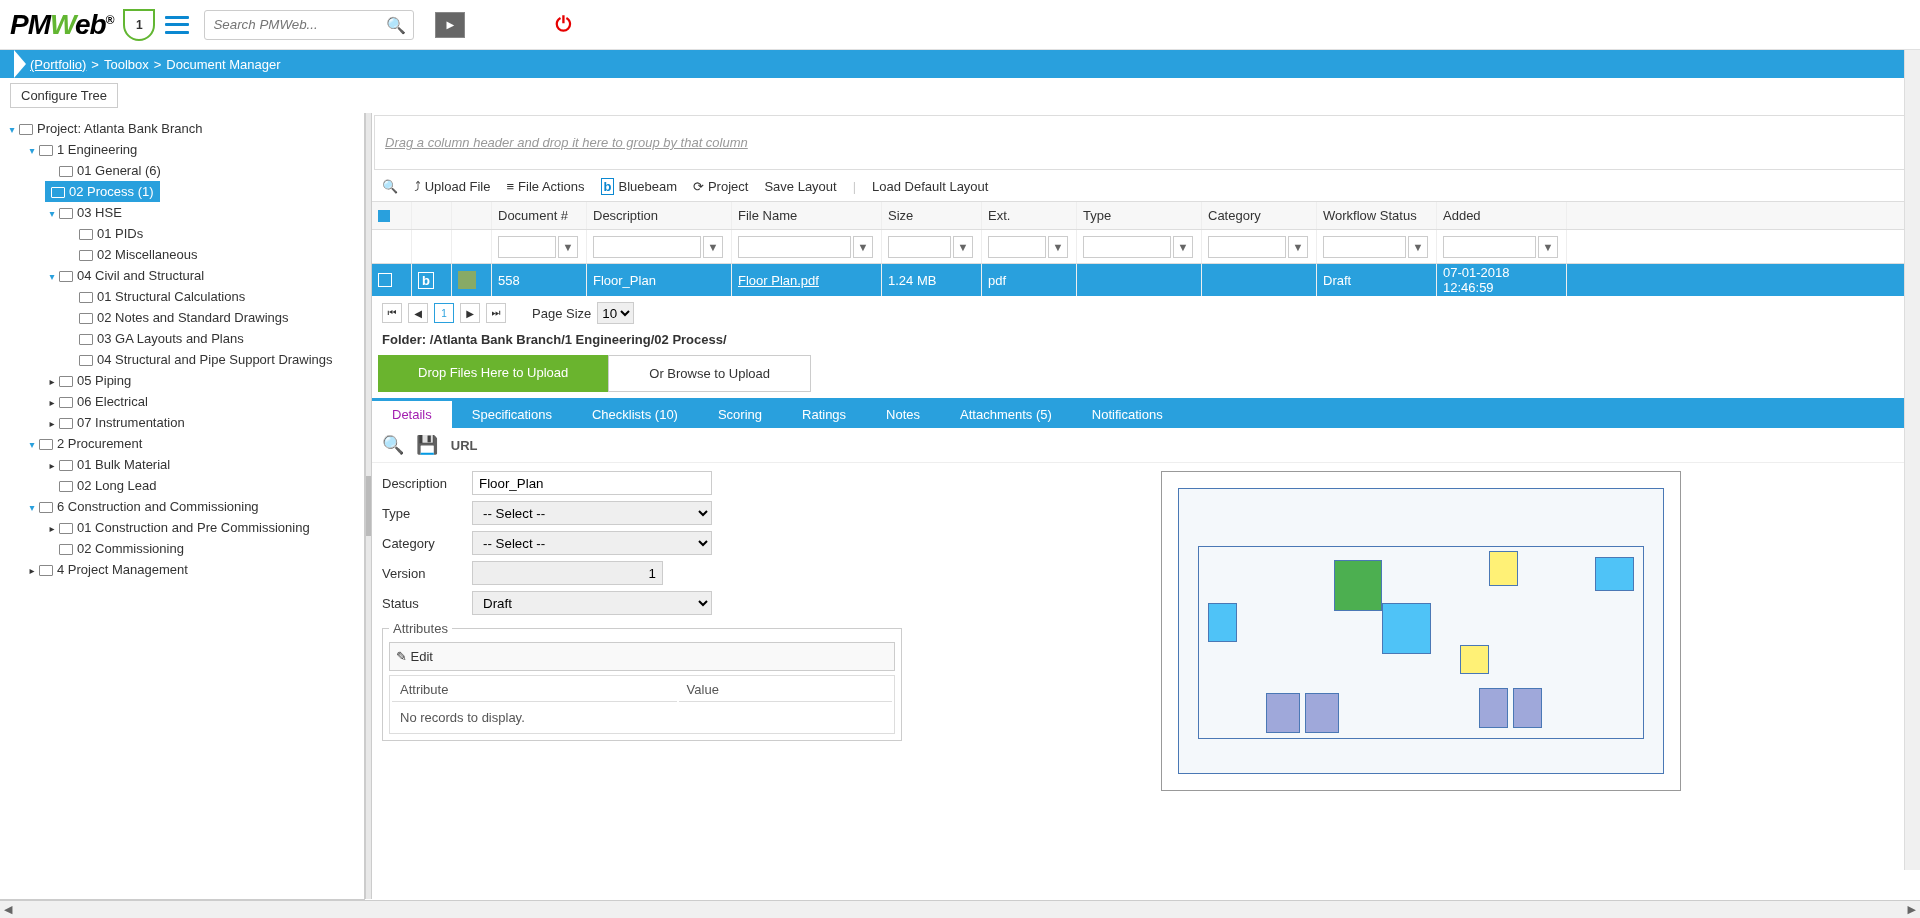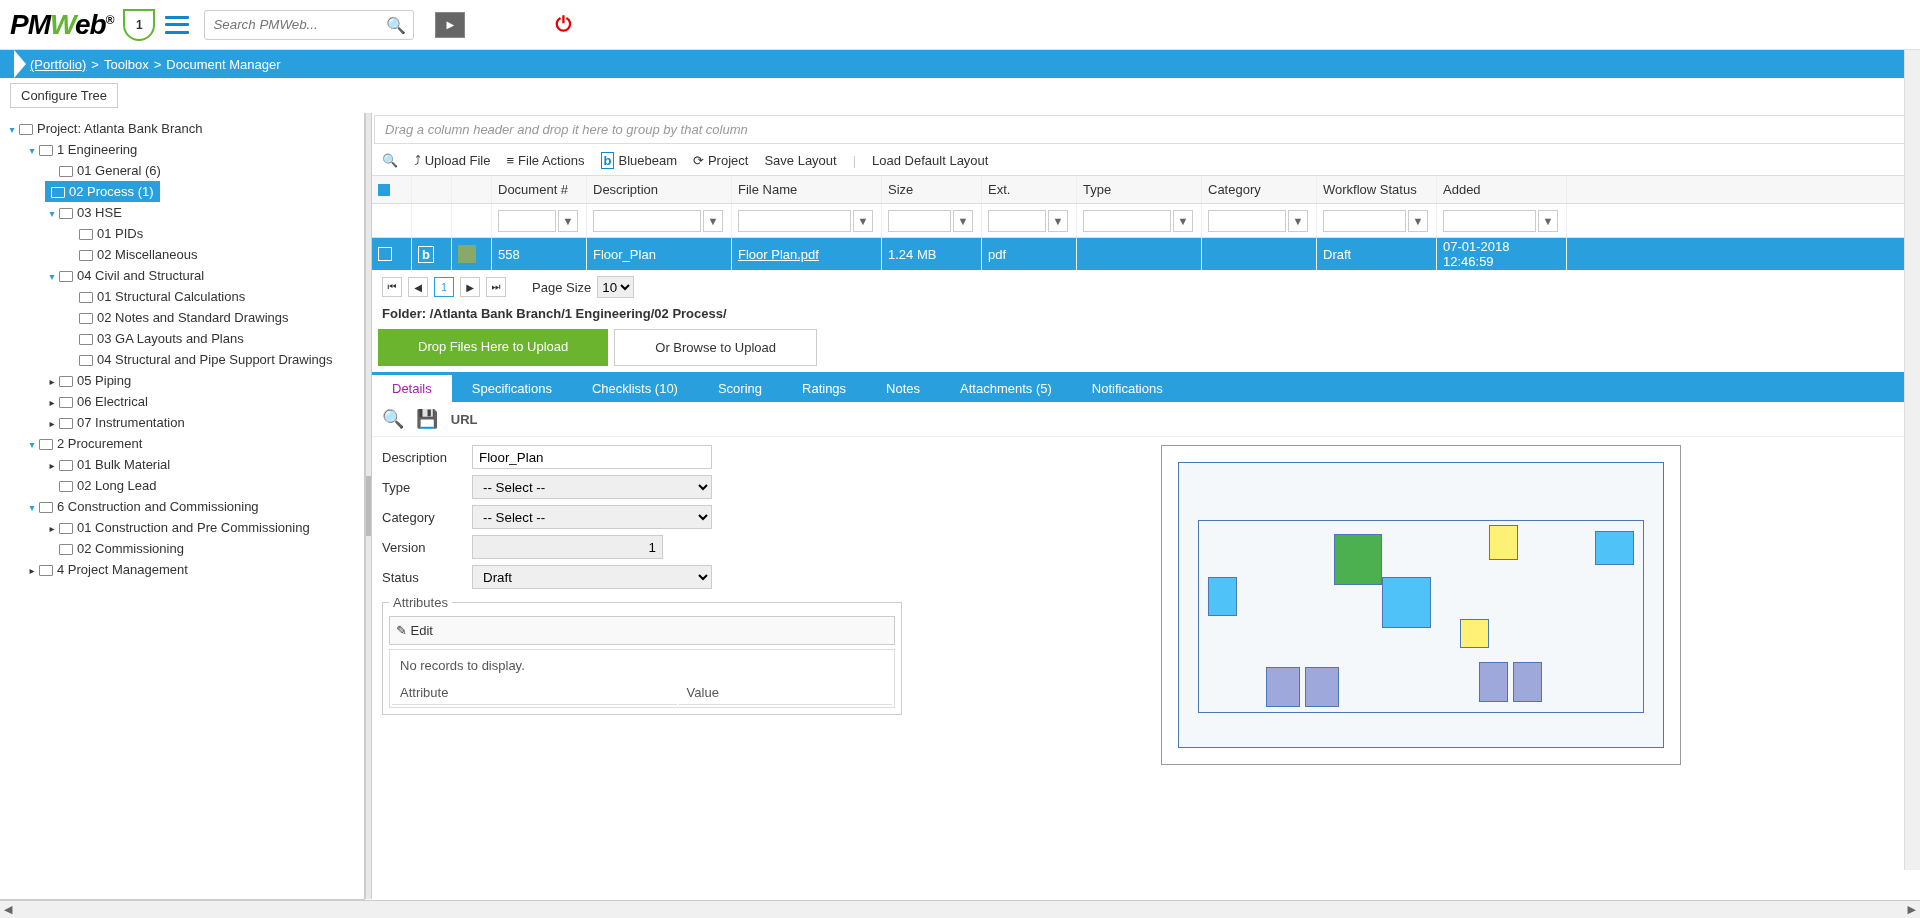--- a/index.html
+++ b/index.html
@@ -27,38 +27,38 @@
 .tree-node { white-space:nowrap; padding:3px 2px; cursor:pointer;}
 .tree-node.selected { background:#29a0dd; color:#fff; display:inline-block; padding:3px 6px;}
 .tree-icon-folder { display:inline-block; width:14px; height:11px; border:1px solid #888; border-radius:1px; margin-right:4px; position:relative; vertical-align:middle;}
 .tree-node.selected .tree-icon-folder { border-color:#fff;}
 .tree-toggle { display:inline-block; width:10px; text-align:center; color:#333; margin-right:2px; font-size:10px;}
 .tree-toggle.blue { color:#29a0dd;}
 .tree ul { list-style:none; padding-left:20px;}
 .splitter { width:7px; background:#e8e8e8; border-left:1px solid #ccc; border-right:1px solid #ccc; cursor:col-resize; display:flex; align-items:center; justify-content:center;}
 .splitter-handle { width:5px; height:60px; background:#bbb;}
 .content { flex:1; display:flex; flex-direction:column; overflow:hidden;}
-.group-hint { border:1px solid #ddd; padding:6px 10px; color:#999; font-style:italic; margin:2px;}
+.group-hint { border:1px solid #ddd; padding:19px 10px; color:#999; font-style:italic; margin:2px;text-decoration:underline;}
 .toolbar { display:flex; align-items:center; gap:16px; padding:6px 10px; border-bottom:1px solid #ddd;}
 .toolbar .titem { display:flex; align-items:center; gap:4px; cursor:pointer; color:#333;}
 .toolbar .tsep { color:#ccc;}
 .grid-header { display:flex; background:#f7f7f7; border-bottom:1px solid #ddd; height:28px; align-items:center;}
 .grid-header .cell, .grid-filter .cell, .grid-row .cell { padding:0 6px; border-right:1px solid #eee; display:flex; align-items:center; height:100%;}
 .grid-filter { display:flex; height:34px; border-bottom:1px solid #ddd;}
 .grid-filter input { width: calc(100% - 24px); height:22px; border:1px solid #ccc;}
 .grid-filter .filter-icon { width:20px; height:22px; border:1px solid #ccc; display:flex; align-items:center; justify-content:center; margin-left:2px; color:#666; font-size:11px;}
 .grid-row { display:flex; background:#29a0dd; color:#fff; height:32px; align-items:center;}
 .grid-row a { color:#fff; text-decoration:underline;}
 .c-check{width:40px;} .c-icon1{width:40px;} .c-thumb{width:40px;} .c-doc{width:95px;} .c-desc{width:145px;} .c-file{width:150px;} .c-size{width:100px;} .c-ext{width:95px;} .c-type{width:125px;} .c-cat{width:115px;} .c-wf{width:120px;} .c-added{width:130px;}
 .pager { display:flex; align-items:center; gap:6px; padding:6px 10px;}
 .pager .pbtn { width:20px; height:20px; border:1px solid #ccc; display:flex; align-items:center; justify-content:center; cursor:pointer; font-size:10px;}
 .pager .pbtn.active { border-color:#29a0dd; color:#29a0dd;}
 .pager select { height:22px; border:1px solid #ccc;}
 .folder-path { padding:2px 10px; font-weight:bold;}
-.upload-row { display:flex; gap:6px; padding:6px;}
+.upload-row { display:flex; gap:0; padding:6px;}
 .drop-btn { background:#6ab42e; color:#fff; padding:10px 40px; cursor:pointer;}
 .browse-btn { border:1px solid #ccc; padding:10px 40px; cursor:pointer;}
 .tab-bar { background:#29a0dd; display:flex; height:30px; align-items:flex-end;}
 .tab { padding:6px 20px; color:#fff; cursor:pointer;}
 .tab.active { background:#fff; color:#a21caf;}
 .detail-toolbar { display:flex; align-items:center; gap:12px; padding:6px 10px; border-bottom:1px solid #eee;}
 .detail-body { display:flex; padding:8px 10px; gap:30px; flex:1; overflow:auto;}
 .form-col { width:520px;}
 .form-row { display:flex; align-items:center; margin-bottom:6px;}
 .form-row label { width:90px;}
@@ -351,25 +351,25 @@
         <div class="form-row">
             <label>Status</label>
             <select><option>Draft</option></select>
           </div>
         <fieldset>
           <legend>Attributes</legend>
           <div class="edit-btn">✎ <span>Edit</span></div>
           <table class="attr-table">
             <tbody>
                 <tr>
-                  <td colspan="2">No records to display.</td>
+                  <th>Attribute</th>
+                  <th>Value</th>
                 </tr>
             <tr>
-                  <th>Attribute</th>
-                  <th>Value</th>
+                  <td colspan="2">No records to display.</td>
                 </tr>
           </tbody>
             </table>
         </fieldset>
       </div>
 
       <div class="preview-col">
         <div class="preview-frame">
           <div class="floorplan">
             <div class="fp-block" style="left:32%;top:25%;width:10%;height:18%;background:#4caf50;"></div>

